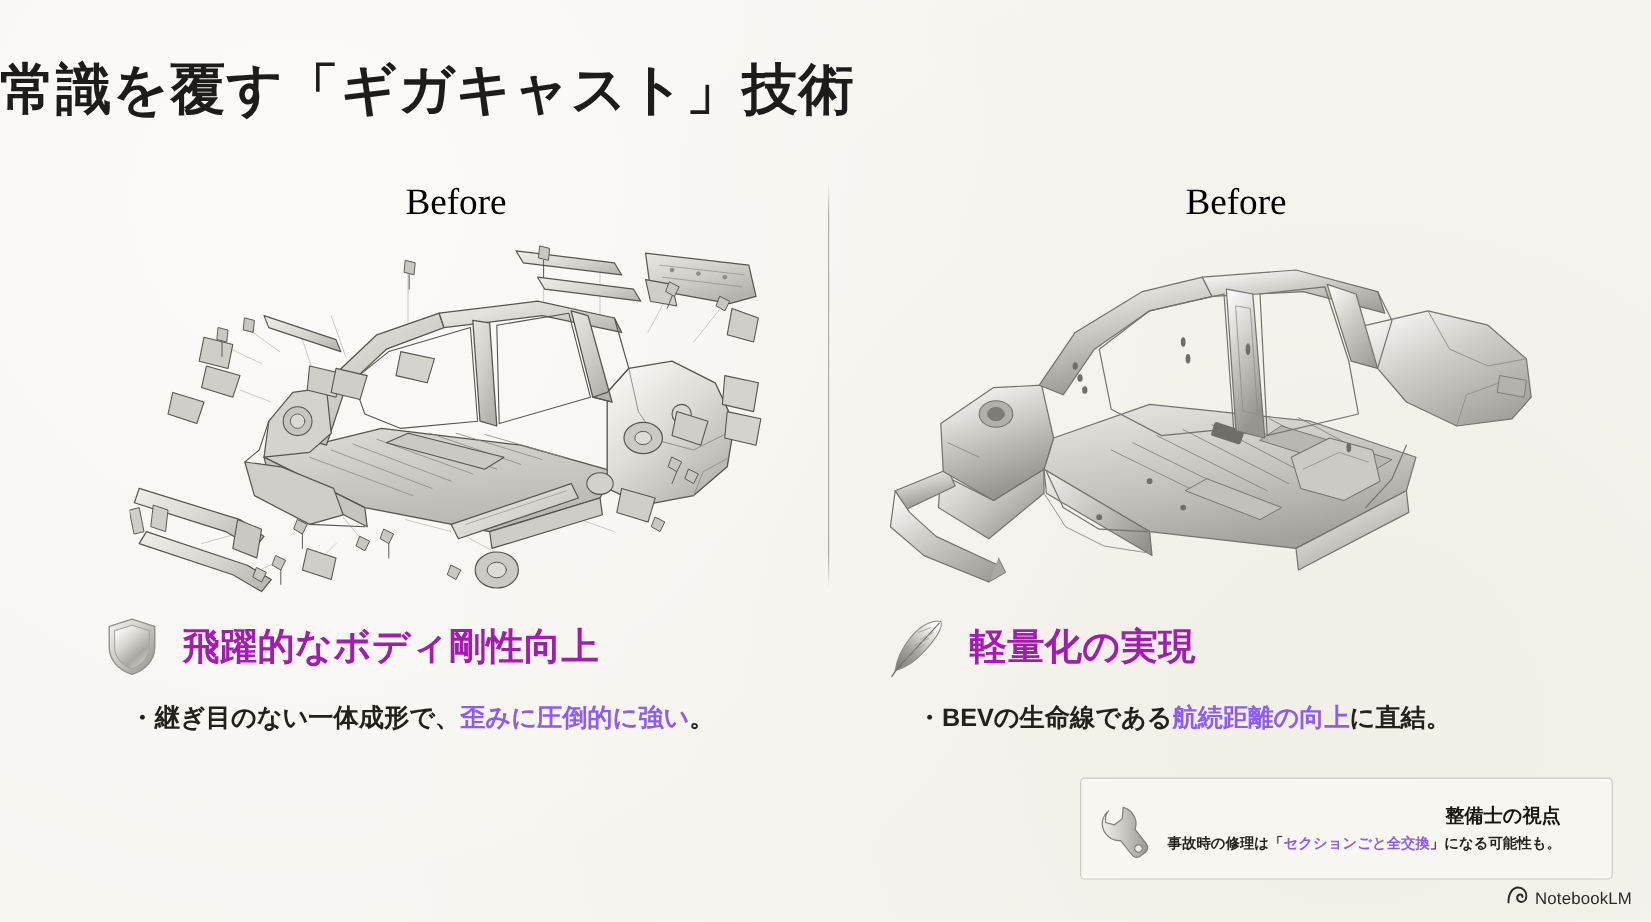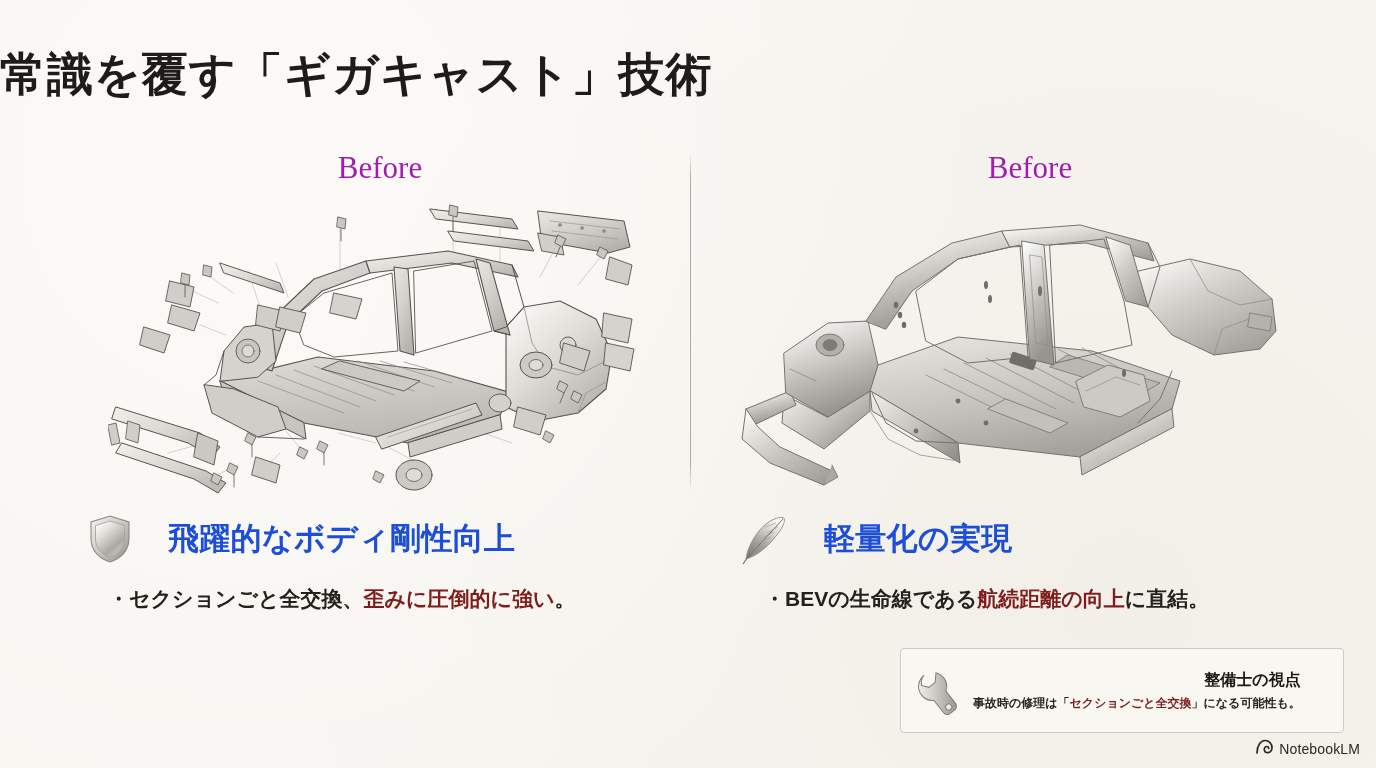--- a/index.html
+++ b/index.html
@@ -43,21 +43,21 @@
     letter-spacing: 0.02em;
     color: #1e1c1a;
     z-index: 3;
   }
 
   
   .col-head {
     position: absolute;
     font-family: "Liberation Serif", "DejaVu Serif", serif;
     font-size: 31px;
-    color: #a21caf;
+    color: #000000;
     text-align: center;
     z-index: 3;
   }
   .col-head.before { top: 150px; left: 275px; width: 210px; }
   .col-head.after  { top: 150px; left: 925px; width: 210px; }
 
   
   .divider {
     position: absolute;
     left: 690px;
@@ -101,39 +101,38 @@
     flex: 0 0 auto;
     display: flex;
     align-items: center;
     justify-content: center;
   }
   .feature-icon svg { display: block; }
   .feature-title {
     font-family: "Liberation Sans", "DejaVu Sans", sans-serif;
     font-weight: bold;
     font-size: 31px;
-    color: #1d4ed8;
+    color: #a21caf;
     letter-spacing: 0.01em;
     white-space: nowrap;
-    margin-left: 16px;
   }
 
   .bullets {
     margin-top: 12px;
     padding-left: 24px;
   }
   .bullet {
     font-family: "Liberation Sans", "DejaVu Sans", sans-serif;
     font-size: 21px;
     font-weight: bold;
     color: #23211c;
     line-height: 1.62;
     white-space: nowrap;
   }
-  .hl { color: #7f1d1d; }
+  .hl { color: #8b5cf6; }
 
   
   .callout {
     position: absolute;
     left: 900px;
     top: 648px;
     width: 444px;
     height: 85px;
     box-sizing: border-box;
     border: 1px solid #cdcac3;
@@ -491,21 +490,21 @@
               <stop offset="100%" stop-color="#d3d2cc"></stop>
             </linearGradient>
           </defs>
           <path d="M22 2 L41 8 V25 C41 37 32 45 22 48 C12 45 3 37 3 25 V8 Z" fill="url(#shOuter)" stroke="#8c8b85" stroke-width="1.1"></path>
           <path d="M22 7 L36.5 11.6 V25 C36.5 34.5 29.6 40.8 22 43.3 C14.4 40.8 7.5 34.5 7.5 25 V11.6 Z" fill="url(#shInner)" stroke="#a6a59f" stroke-width="0.9"></path>
         </svg>
       </span>
       <span class="feature-title">飛躍的なボディ剛性向上</span>
     </div>
     <div class="bullets">
-      <div class="bullet"><span>・セクションごと全交換、</span><span class="hl">歪みに圧倒的に強い</span><span>。</span></div>
+      <div class="bullet"><span>・継ぎ目のない一体成形で、</span><span class="hl">歪みに圧倒的に強い</span><span>。</span></div>
     </div>
   </div>
 
   <div class="feature right">
     <div class="feature-head">
       <span class="feature-icon">
         <svg width="50" height="52" viewBox="0 0 50 52" xmlns="http://www.w3.org/2000/svg">
           <defs>
             <linearGradient id="fthG" x1="0.85" y1="0.05" x2="0.15" y2="0.95">
               <stop offset="0%" stop-color="#fdfdfc"></stop>

